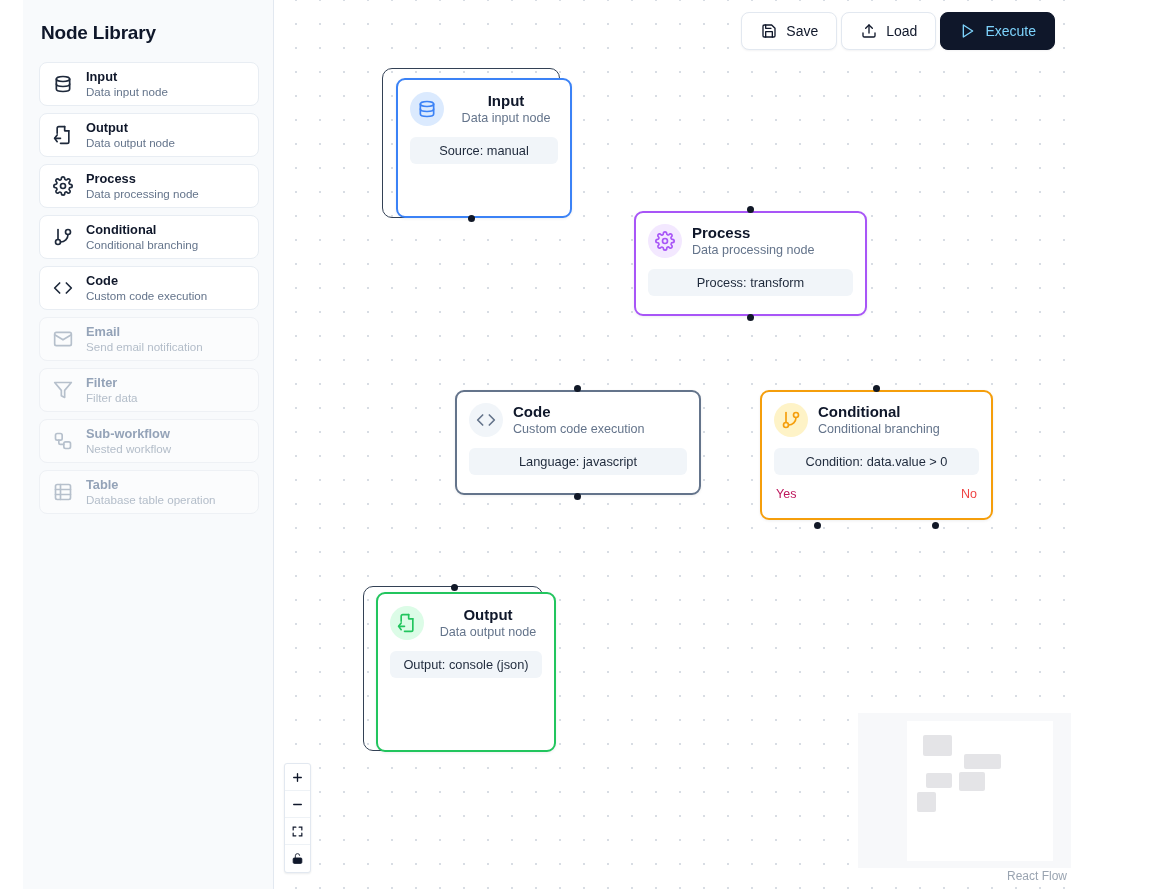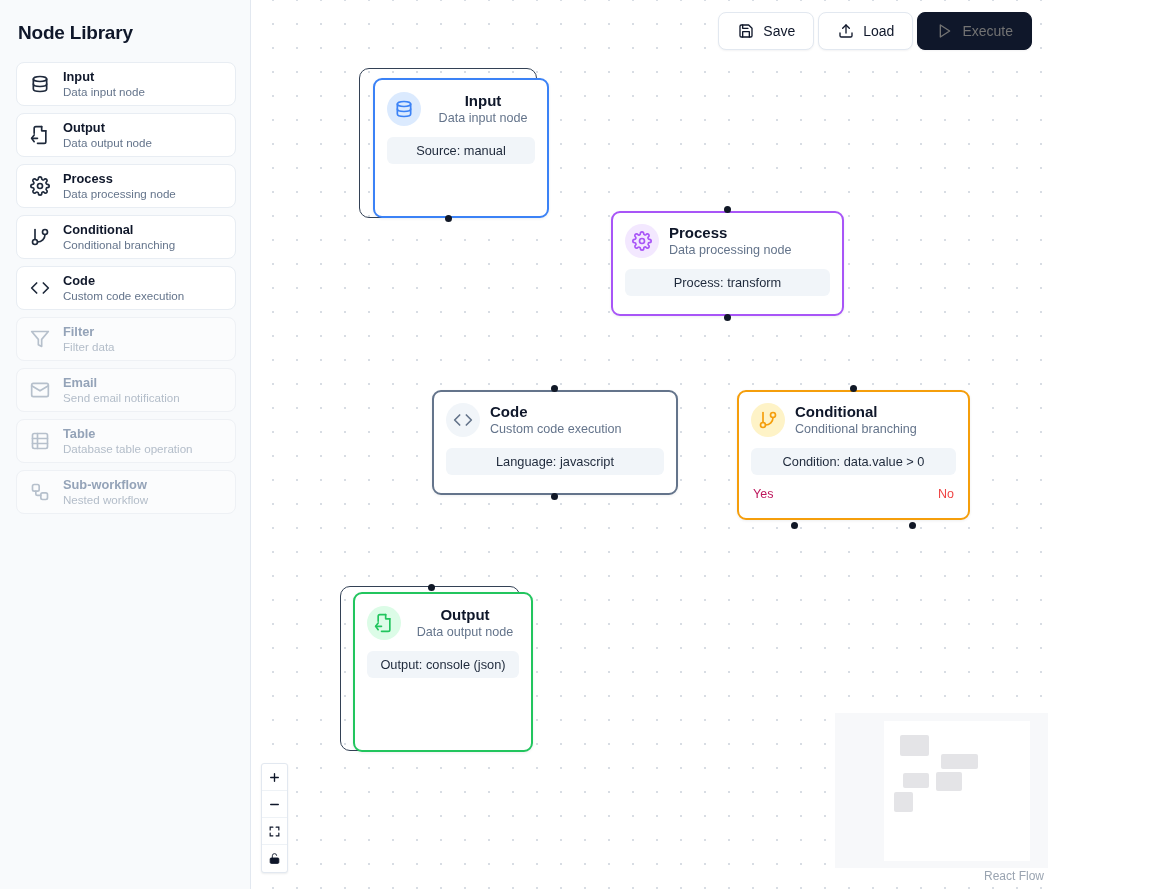--- a/index.html
+++ b/index.html
@@ -2,21 +2,21 @@
 <html><head>
 <meta charset="utf-8">
 <style>
   * { box-sizing: border-box; margin: 0; padding: 0; }
   html, body {
     width: 1171px; height: 889px;
     font-family: "Liberation Sans", sans-serif;
     background: #ffffff;
     overflow: hidden;
   }
-  .app { display: flex; width: 1048px; height: 889px; position: relative; }
+  .app { display: flex; width: 1048px; height: 889px; position: relative; margin-left: 23px; }
 
   
   .sidebar {
     width: 251px; height: 889px;
     background: #f8fafc;
     border-right: 1px solid #e2e8f0;
     padding: 16px 14px 0 16px;
     flex: 0 0 251px;
   }
   .sidebar-title {
@@ -59,21 +59,21 @@
   
   .toolbar { position: absolute; top: 12px; right: 16px; display: flex; gap: 4px; z-index: 30; }
   .tb-btn {
     display: flex; align-items: center; gap: 9px;
     background: #ffffff; border: 1px solid #e2e8f0; border-radius: 8px;
     padding: 0 18px; height: 38px;
     font-size: 14px; color: #0f172a; cursor: pointer;
     box-shadow: 0 1px 2px rgba(15,23,42,.05);
   }
   .tb-btn .ico { width: 17px; height: 17px; display:flex; align-items:center; justify-content:center; }
-  .tb-btn.primary { background: #0f172a; border-color: #0f172a; color: #737373; }
+  .tb-btn.primary { background: #0f172a; border-color: #0f172a; color: #7dd3fc; }
 
   
   .wf-node {
     position: absolute; background: #ffffff; border-radius: 9px;
     border: 2px solid #cbd5e1; z-index: 10;
     box-shadow: 0 1px 3px rgba(15,23,42,.07);
   }
   .sel-outline {
     position: absolute; border: 1.5px solid #334155; border-radius: 10px; z-index: 5;
     background: transparent;
@@ -196,65 +196,65 @@
             </svg>
           </span>
           <span class="ni-text">
             <span class="ni-label">Code</span>
             <span class="ni-desc">Custom code execution</span>
           </span>
         </div>
         <div class="node-item disabled">
           <span class="ico">
             <svg width="20" height="20" viewBox="0 0 24 24" fill="none" stroke="currentColor" stroke-width="2" stroke-linecap="round" stroke-linejoin="round">
+              <rect x="2" y="4" width="20" height="16" rx="2"></rect>
+              <path d="m22 7-10 6L2 7"></path>
+            </svg>
+          </span>
+          <span class="ni-text">
+            <span class="ni-label">Email</span>
+            <span class="ni-desc">Send email notification</span>
+          </span>
+        </div>
+        <div class="node-item disabled">
+          <span class="ico">
+            <svg width="20" height="20" viewBox="0 0 24 24" fill="none" stroke="currentColor" stroke-width="2" stroke-linecap="round" stroke-linejoin="round">
               <polygon points="22 3 2 3 10 12.46 10 19 14 21 14 12.46 22 3"></polygon>
             </svg>
           </span>
           <span class="ni-text">
             <span class="ni-label">Filter</span>
             <span class="ni-desc">Filter data</span>
           </span>
         </div>
         <div class="node-item disabled">
           <span class="ico">
             <svg width="20" height="20" viewBox="0 0 24 24" fill="none" stroke="currentColor" stroke-width="2" stroke-linecap="round" stroke-linejoin="round">
-              <rect x="2" y="4" width="20" height="16" rx="2"></rect>
-              <path d="m22 7-10 6L2 7"></path>
-            </svg>
-          </span>
-          <span class="ni-text">
-            <span class="ni-label">Email</span>
-            <span class="ni-desc">Send email notification</span>
+              <rect x="3" y="3" width="8" height="8" rx="2"></rect>
+              <rect x="13" y="13" width="8" height="8" rx="2"></rect>
+              <path d="M7 11v3a2 2 0 0 0 2 2h4"></path>
+            </svg>
+          </span>
+          <span class="ni-text">
+            <span class="ni-label">Sub-workflow</span>
+            <span class="ni-desc">Nested workflow</span>
           </span>
         </div>
         <div class="node-item disabled">
           <span class="ico">
             <svg width="20" height="20" viewBox="0 0 24 24" fill="none" stroke="currentColor" stroke-width="2" stroke-linecap="round" stroke-linejoin="round">
               <rect x="3" y="3" width="18" height="18" rx="2"></rect>
               <line x1="3" y1="9" x2="21" y2="9"></line>
               <line x1="3" y1="15" x2="21" y2="15"></line>
               <line x1="9" y1="3" x2="9" y2="21"></line>
             </svg>
           </span>
           <span class="ni-text">
             <span class="ni-label">Table</span>
             <span class="ni-desc">Database table operation</span>
-          </span>
-        </div>
-        <div class="node-item disabled">
-          <span class="ico">
-            <svg width="20" height="20" viewBox="0 0 24 24" fill="none" stroke="currentColor" stroke-width="2" stroke-linecap="round" stroke-linejoin="round">
-              <rect x="3" y="3" width="8" height="8" rx="2"></rect>
-              <rect x="13" y="13" width="8" height="8" rx="2"></rect>
-              <path d="M7 11v3a2 2 0 0 0 2 2h4"></path>
-            </svg>
-          </span>
-          <span class="ni-text">
-            <span class="ni-label">Sub-workflow</span>
-            <span class="ni-desc">Nested workflow</span>
           </span>
         </div>
       </div>
   </aside>
 
   <main class="canvas">
 
     <div class="toolbar">
       <button class="tb-btn">
         <span class="ico">

